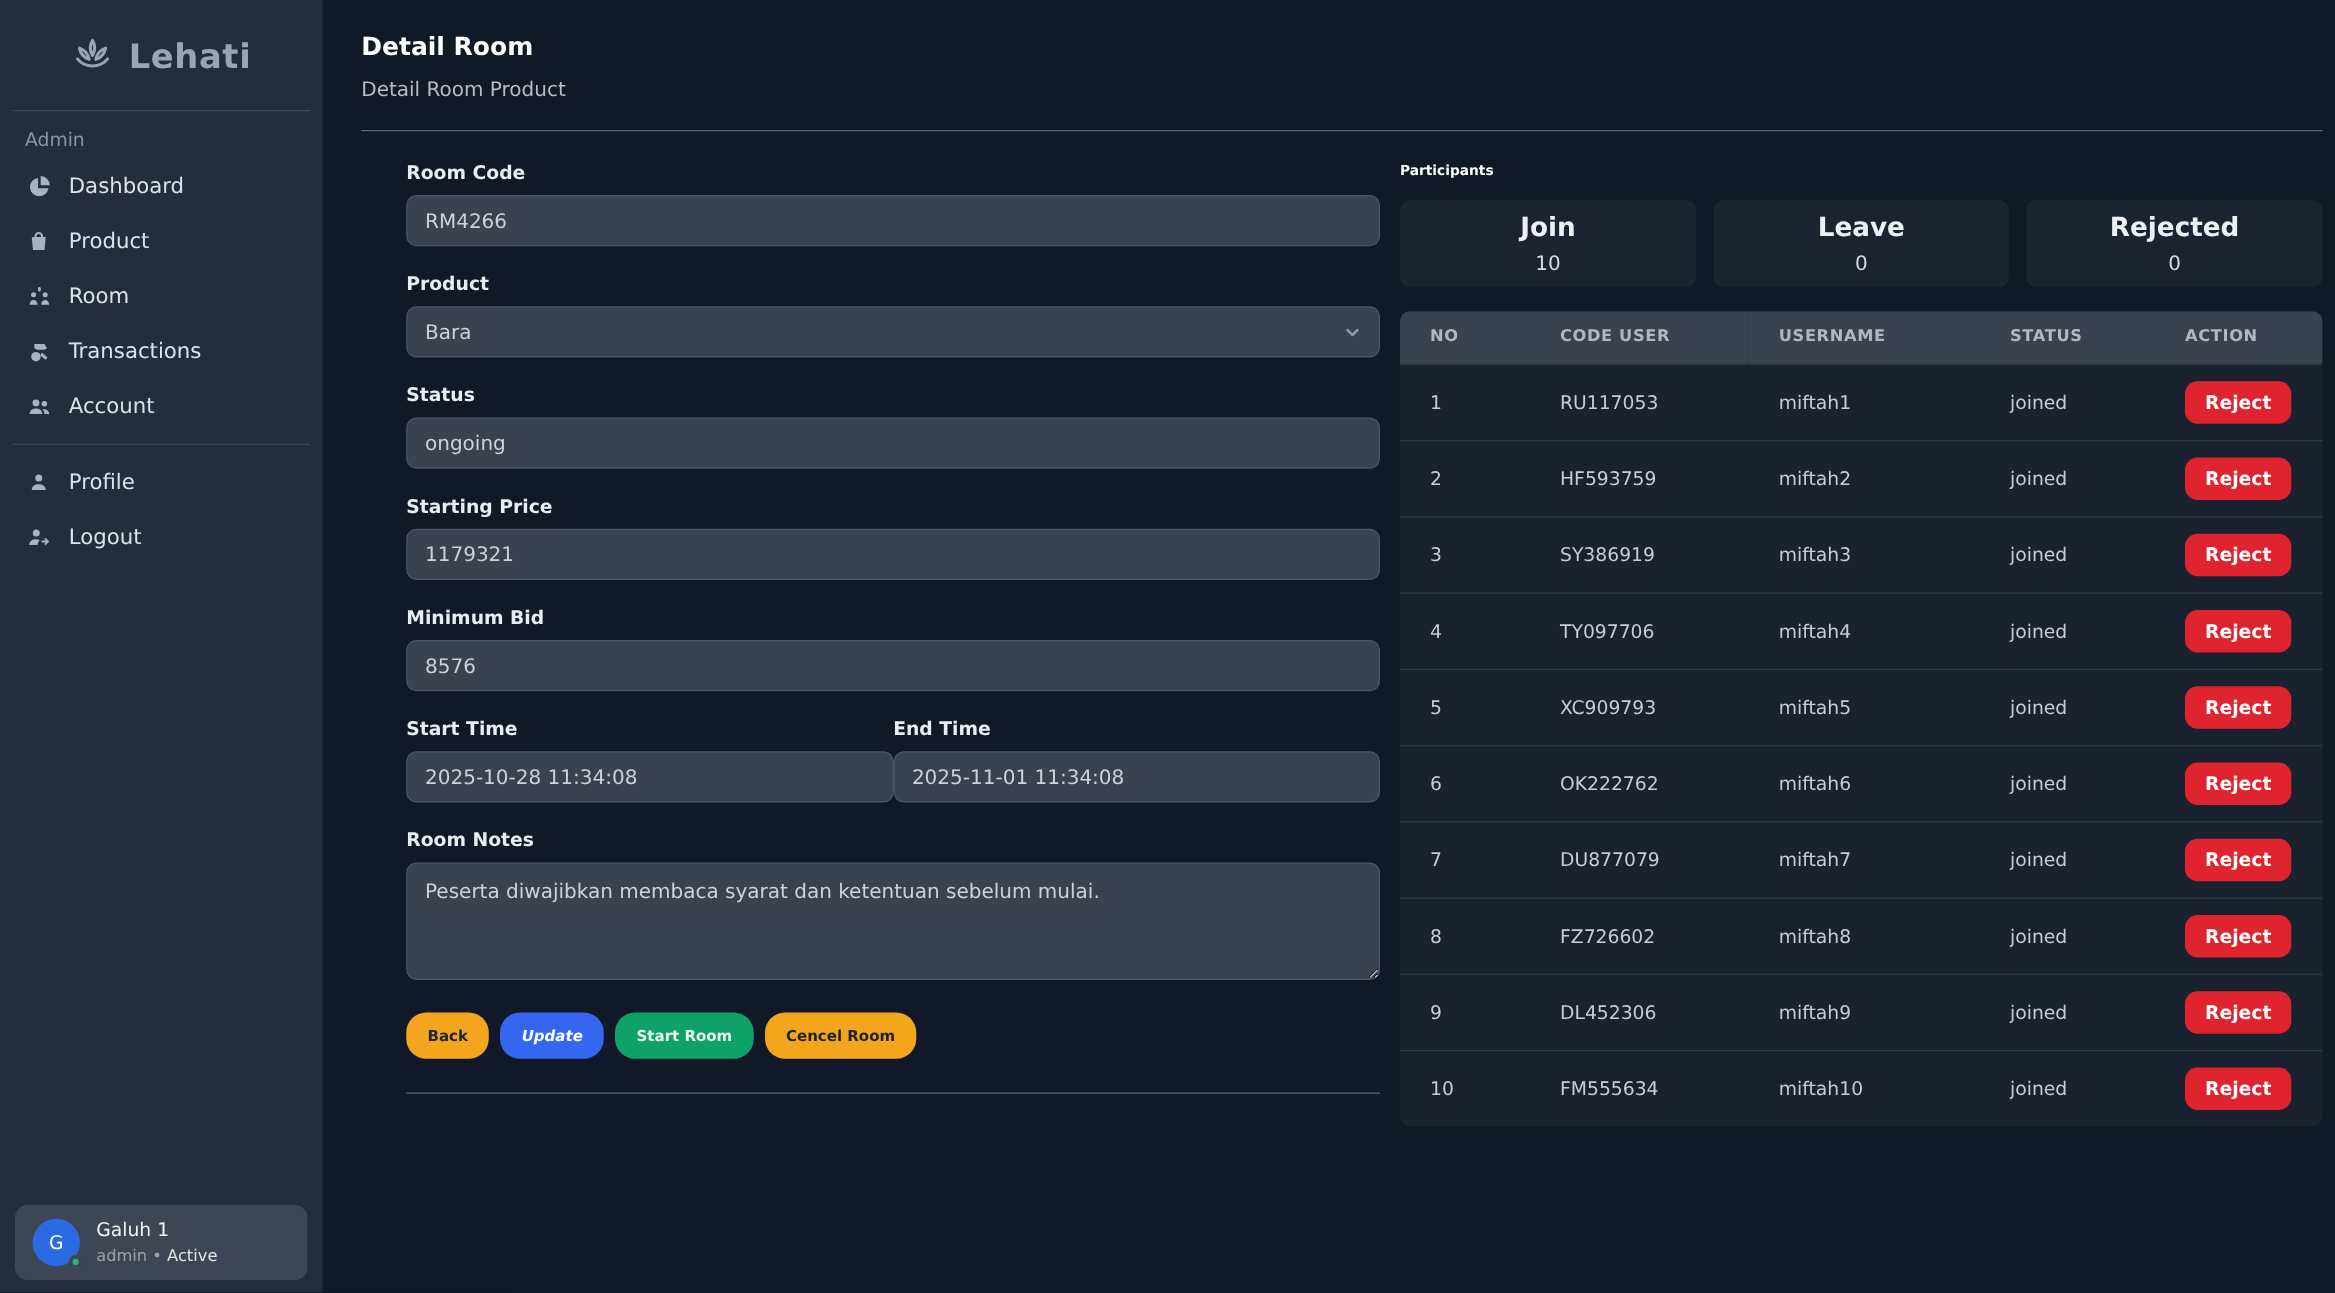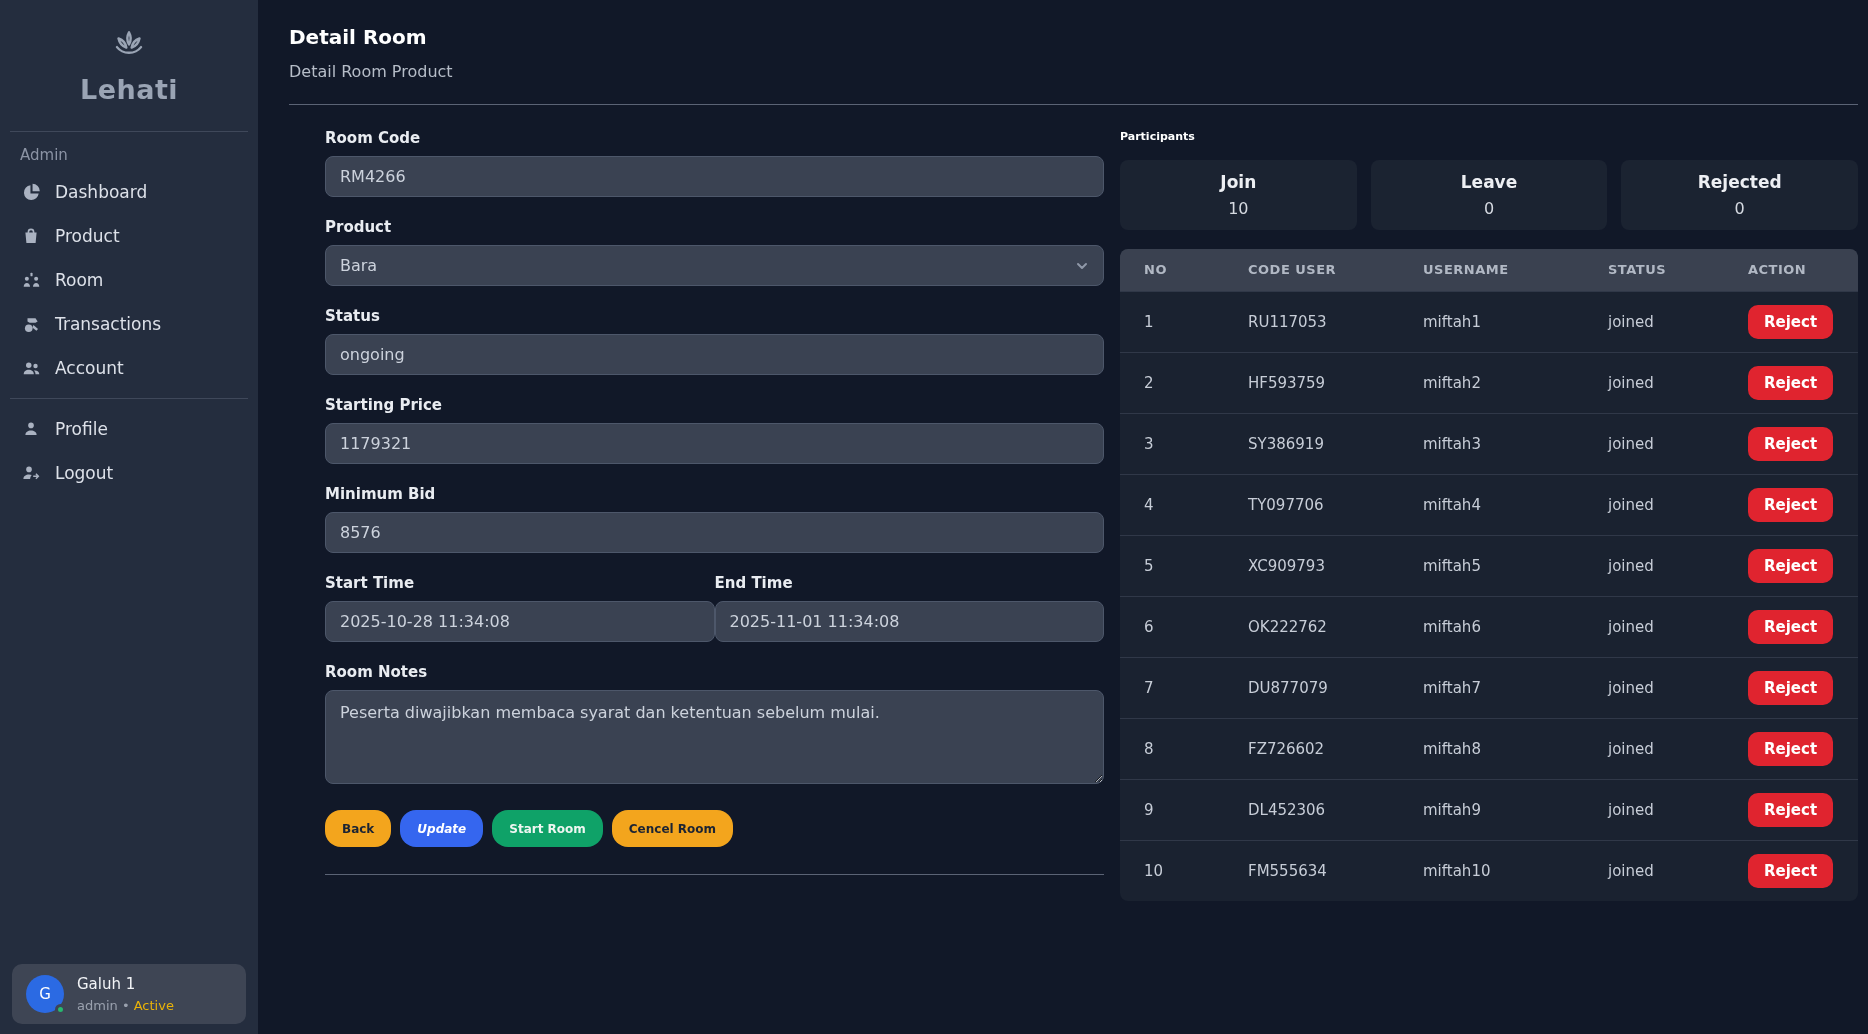--- a/index.html
+++ b/index.html
@@ -5,33 +5,33 @@
   * { box-sizing: border-box; }
   html,body { margin:0; padding:0; }
   body {
     width:1868px; height:1034px; overflow:hidden;
     display:flex;
     background:#111828;
     font-family:"DejaVu Sans","Liberation Sans",sans-serif;
   }
   
   .sidebar { width:258px; min-width:258px; background:#242d3e; display:flex; flex-direction:column; }
-  .brand { display:flex; align-items:center; justify-content:center; gap:12px; padding:28px 0 26px;flex-direction:column; }
+  .brand { display:flex; align-items:center; justify-content:center; gap:12px; padding:28px 0 26px; }
   .brand-text { font-size:27px; font-weight:600; color:#9aa4b4; letter-spacing:0.5px; }
   .side-divider { border:none; border-top:1px solid #3f485a; margin:0 10px; }
   .section-label { color:#8b93a4; font-size:15px; padding:14px 0 6px 20px; }
   .nav-item { display:flex; align-items:center; gap:13px; padding:12px 20px; color:#dde1e9; font-size:17px; cursor:pointer; }
   .nav-item .ic { width:22px; display:flex; justify-content:center; }
   .nav-sep { border:none; border-top:1px solid #3f485a; margin:8px 10px; }
   .user-card { margin:auto 12px 10px; background:#3e4554; border-radius:10px; padding:11px 14px; display:flex; gap:13px; align-items:center; }
   .avatar { position:relative; width:38px; height:38px; min-width:38px; border-radius:50%; background:#2b6ae3; color:#fff; display:flex; align-items:center; justify-content:center; font-size:15px; }
   .status-dot { position:absolute; right:-2px; bottom:-2px; width:11px; height:11px; border-radius:50%; background:#27b96f; border:3px solid #3e4554; }
   .user-name { font-size:15px; color:#f2f4f7; margin-bottom:5px; }
   .user-meta { font-size:13px; color:#9aa1ae; }
-  .user-meta .active { color:#eab308;text-align:right; }
+  .user-meta .active { color:#e5e5e5;text-align:right; }
   
   .main { flex:1; padding:25px 10px 0 31px; }
   .page-title { font-size:20px; font-weight:bold; color:#ffffff; }
   .page-subtitle { margin-top:13px; font-size:16px; color:#b6bdc8; }
   .header-divider { border:none; border-top:1px solid #5b6375; margin:23px 0 0; }
   .content { display:flex; gap:16px; margin-top:24px; }
   .form-col { width:779px; min-width:779px;margin-left:36px; }
   .right-col { flex:1; }
   
   .form-group { margin-bottom:21px; }
@@ -44,21 +44,21 @@
   .btn-row { display:flex; gap:9px; margin-top:26px; }
   .btn { height:37px; padding:0 17px; border:none; border-radius:16px; font-size:12px; font-weight:600; font-family:inherit; cursor:pointer; }
   .btn-back, .btn-cancel { background:#f3a51d; color:#1c2433; }
   .btn-update { background:#3566ef; color:#ffffff;font-style:italic; }
   .btn-start { background:#0fa268; color:#eef6f1; }
   .form-divider { border:none; border-top:1px solid #5b6375; margin:27px 0 0; }
   
   .participants-title { font-size:11px; font-weight:bold; color:#ffffff; margin:1px 0 17px; }
   .summary-row { display:flex; gap:14px; margin-bottom:19px; }
   .summary-card { flex:1; background:#1b2331; border-radius:8px; height:70px; display:flex; flex-direction:column; align-items:center; justify-content:center; gap:7px; }
-  .summary-label { font-size:17px; font-weight:bold; color:#edeff3; }
+  .summary-label { font-size:21px; font-weight:bold; color:#edeff3; }
   .summary-value { font-size:16px; color:#d6dae1; }
   .table-card { background:#1a2230; border-radius:8px; overflow:hidden; }
   table { width:100%; border-collapse:collapse; }
   thead th { background:#3a4150; height:42px; text-align:left; font-size:13px; letter-spacing:0.5px; color:#b1b8c4; padding:0 0 0 24px; font-weight:bold; }
   tbody td { height:61px; font-size:15px; color:#c7cdd7; padding:0 0 0 24px; border-top:1px solid #303848; }
   .reject-btn { background:#e0242f; color:#ffffff; border:none; border-radius:10px; height:34px; padding:0 16px; font-size:15px; font-weight:600; font-family:inherit; cursor:pointer; }
   svg { display:block; }
 </style>
 </head>
 <body>

